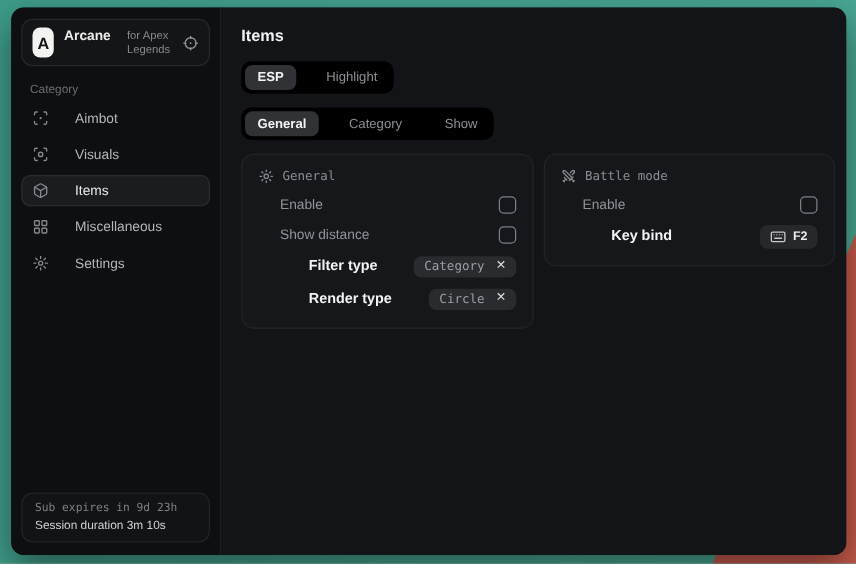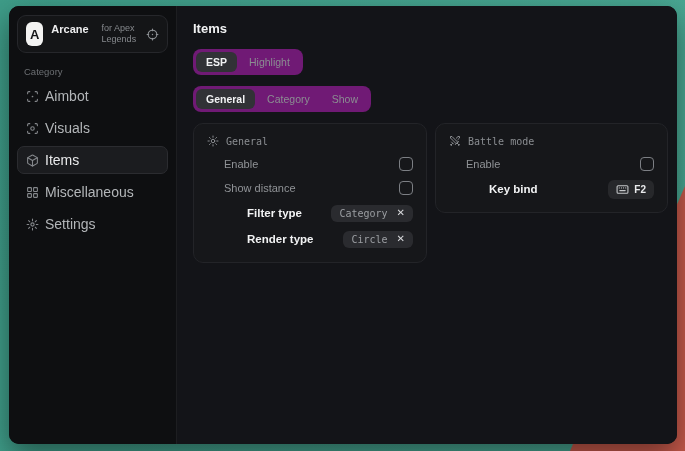--- a/index.html
+++ b/index.html
@@ -23,36 +23,36 @@
     background:#141517;border-radius:9px;padding:6px 8px;}
   .avatar{width:24px;height:24px;border-radius:6px;background:#f3f3f2;color:#141517;
     font-weight:700;font-size:13px;display:grid;place-items:center;}
   .brand-text{display:flex;flex-direction:row;gap:1px;}
   .brand-name{font-size:11px;font-weight:700;color:#ededee;line-height:1.2;}
   .brand-sub{font-size:9px;color:#86898d;line-height:1.2;padding-left:12px;}
   .brand-icon{margin-left:auto;color:#8e9195;cursor:pointer;}
   .brand-icon svg{width:13px;height:13px;}
   .nav-label{font-size:9.5px;color:#6c6f73;margin:13px 7px 5px;}
   .nav{display:flex;flex-direction:column;gap:4px;}
-  .nav-item{display:flex;align-items:center;gap:6px;padding:5px 8px;border-radius:7px;
-    border:1px solid transparent;color:#b3b6b9;font-size:14px;cursor:pointer;}
+  .nav-item{display:flex;align-items:center;gap:21px;padding:5px 8px;border-radius:7px;
+    border:1px solid transparent;color:#b3b6b9;font-size:11px;cursor:pointer;}
   .nav-item .nav-icon{color:#85888c;}
   .nav-item .nav-icon svg{width:13px;height:13px;}
   .nav-item.active{background:#1b1c1f;border-color:#2b2c30;color:#e9eaeb;}
   .footer-card{margin-top:auto;border:1px solid #222326;background:#121315;
     border-radius:9px;padding:7px 10px;display:flex;flex-direction:column;gap:3px;}
   .footer-line1{font-family:"DejaVu Sans Mono",monospace;font-size:9px;color:#7e8185;}
   .footer-line2{font-size:9.5px;color:#cfd1d3;}
 
   
   .main{flex:1;background:#131418;padding:13px 9px 13px 14px;box-sizing:border-box;
     display:flex;flex-direction:column;}
   .page-title{font-size:13px;font-weight:700;color:#f1f2f3;margin:2px 0 13px 2px;}
-  .tabs{display:inline-flex;align-self:flex-start;background:#701a75;border-radius:8px;
-    padding:3px;gap:2px;margin:0 0 11px 2px;}
+  .tabs{display:inline-flex;align-self:flex-start;background:#000000;border-radius:8px;
+    padding:3px;gap:14px;margin:0 0 11px 2px;}
   .tab{border:0;background:transparent;color:#8b8e92;font-size:10.5px;padding:4px 10px;
     border-radius:6px;font-family:inherit;cursor:pointer;}
   .tab.active{background:#313236;color:#f2f3f4;font-weight:700;}
   .panels{display:flex;gap:8px;align-items:flex-start;margin-left:2px;}
   .card{background:#16171a;border:1px solid #232428;border-radius:10px;
     padding:8px 13px 10px;box-sizing:border-box;}
   .card.general{width:234px;}
   .card.battle{flex:1;}
   .card-head{display:flex;align-items:center;gap:7px;margin:3px 0 5px;color:#8a8d91;}
   .card-icon svg{width:12px;height:12px;}
@@ -140,20 +140,24 @@
             <span class="nav-icon">
               <svg viewBox="0 0 24 24" fill="none" stroke="currentColor" stroke-width="2" stroke-linecap="round" stroke-linejoin="round">
                 <circle cx="12" cy="12" r="3"></circle>
                 <path d="M12 2v3M12 19v3M2 12h3M19 12h3M4.9 4.9l2.1 2.1M17 17l2.1 2.1M19.1 4.9 17 7M7 17l-2.1 2.1"></path>
               </svg>
             </span>
             <span class="nav-text">Settings</span>
           </div>
         </nav>
 
+      <div class="footer-card">
+        <div class="footer-line1">Sub expires in 9d 23h</div>
+        <div class="footer-line2">Session duration 3m 10s</div>
+      </div>
     </aside>
 
     <main class="main">
       <h1 class="page-title">Items</h1>
       <div class="tabs" id="mode-tabs">
           <button class="tab active"><span class="tab-label">ESP</span></button>
           <button class="tab"><span class="tab-label">Highlight</span></button>
         </div>
       <div class="tabs" id="sub-tabs">
           <button class="tab active"><span class="tab-label">General</span></button>

